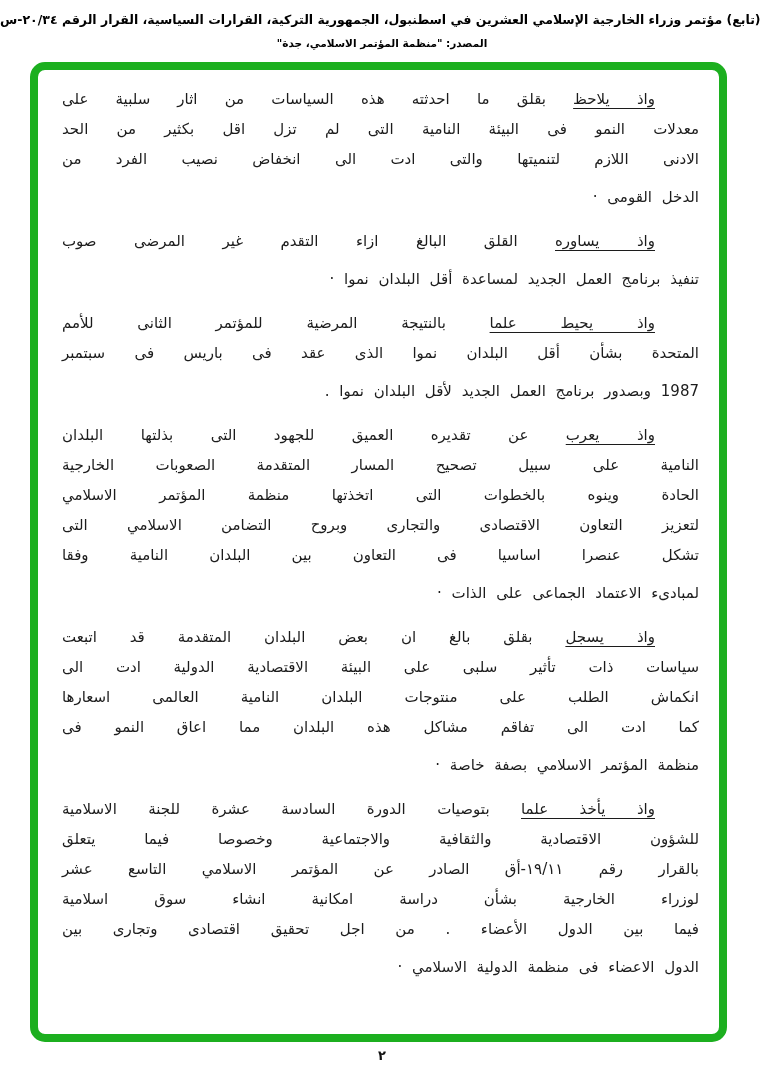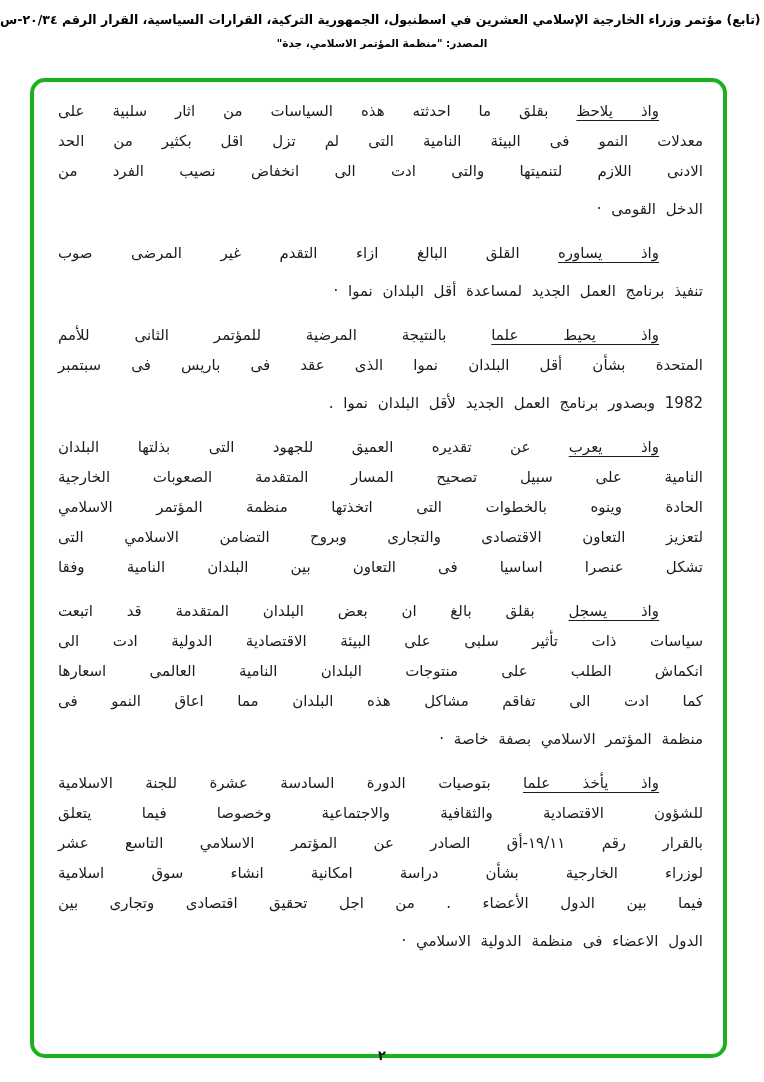--- a/index.html
+++ b/index.html
@@ -27,25 +27,25 @@
     text-align: center;
     font-weight: bold;
     font-size: 10.5px;
     line-height: 14px;
     margin-top: 6px;
     color: #000;
   }
   .content-box {
     position: absolute;
     left: 30px;
-    top: 78px;
+    top: 62px;
     width: 697px;
     height: 980px;
     box-sizing: border-box;
-    border: 4px solid #0f766e;
+    border: 8px solid #0f766e;
     border-radius: 15px;
     padding: 14px 20px 0 24px;
     overflow: hidden;
     background: #fff;
   }
   .paragraph {
     direction: rtl;
     margin: 0 0 14px 0;
     font-size: 15px;
     line-height: 30px;
@@ -91,28 +91,29 @@
           <div class="line">الادنى اللازم لتنميتها والتى ادت الى انخفاض نصيب الفرد من</div>
           <div class="line last">الدخل القومى ·</div>
         </div>
         <div class="paragraph">
           <div class="line first"><span class="lead">واذ يساوره</span> القلق البالغ ازاء التقدم غير المرضى صوب</div>
           <div class="line last">تنفيذ برنامج العمل الجديد لمساعدة أقل البلدان نموا ·</div>
         </div>
         <div class="paragraph">
           <div class="line first"><span class="lead">واذ يحيط علما</span> بالنتيجة المرضية للمؤتمر الثانى للأمم</div>
           <div class="line">المتحدة بشأن أقل البلدان نموا الذى عقد فى باريس فى سبتمبر</div>
-          <div class="line last">1982 وبصدور برنامج العمل الجديد لأقل البلدان نموا .</div>
+          <div class="line last">1987 وبصدور برنامج العمل الجديد لأقل البلدان نموا .</div>
         </div>
         <div class="paragraph">
           <div class="line first"><span class="lead">واذ يعرب</span> عن تقديره العميق للجهود التى بذلتها البلدان</div>
           <div class="line">النامية على سبيل تصحيح المسار المتقدمة الصعوبات الخارجية</div>
           <div class="line">الحادة وينوه بالخطوات التى اتخذتها منظمة المؤتمر الاسلامي</div>
           <div class="line">لتعزيز التعاون الاقتصادى والتجارى وبروح التضامن الاسلامي التى</div>
           <div class="line">تشكل عنصرا اساسيا فى التعاون بين البلدان النامية وفقا</div>
+          <div class="line last">لمبادىء الاعتماد الجماعى على الذات ·</div>
         </div>
         <div class="paragraph">
           <div class="line first"><span class="lead">واذ يسجل</span> بقلق بالغ ان بعض البلدان المتقدمة قد اتبعت</div>
           <div class="line">سياسات ذات تأثير سلبى على البيئة الاقتصادية الدولية ادت الى</div>
           <div class="line">انكماش الطلب على منتوجات البلدان النامية العالمى اسعارها</div>
           <div class="line">كما ادت الى تفاقم مشاكل هذه البلدان مما اعاق النمو فى</div>
           <div class="line last">منظمة المؤتمر الاسلامي بصفة خاصة ·</div>
         </div>
         <div class="paragraph">
           <div class="line first"><span class="lead">واذ يأخذ علما</span> بتوصيات الدورة السادسة عشرة للجنة الاسلامية</div>

